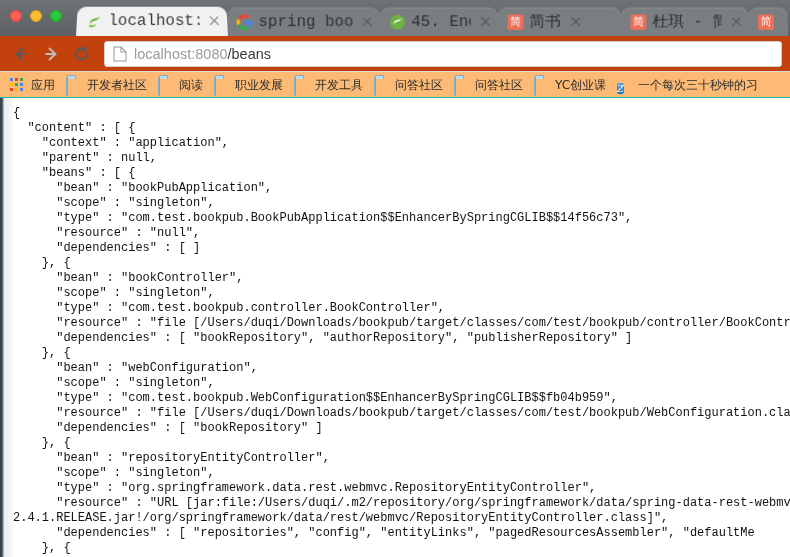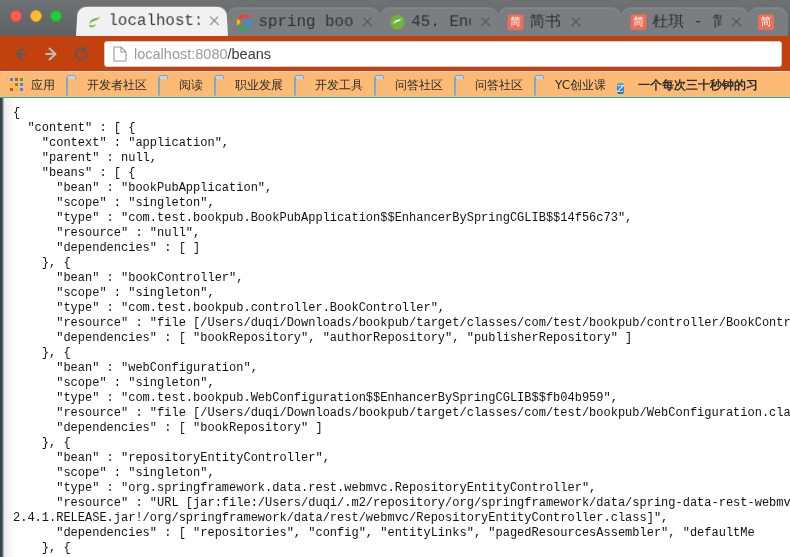--- a/index.html
+++ b/index.html
@@ -207,21 +207,21 @@
     width: 15px; height: 15px;
     background: linear-gradient(#4aa7e8, #1d72c4);
     border-radius: 2px;
     color: #fff;
     font-size: 10px;
     text-align: center;
     line-height: 15px;
     font-style: italic;
     font-family: "DejaVu Serif", serif;
   }
-  .bm-truncated { color: #9b9b9b; font-weight: bold; }
+  .bm-truncated { color: #9b9b9b; }
 
   
   .viewport {
     position: relative;
     height: 459px;
     background: #fff;
     overflow: hidden;
   }
   .leftedge {
     position: absolute;

